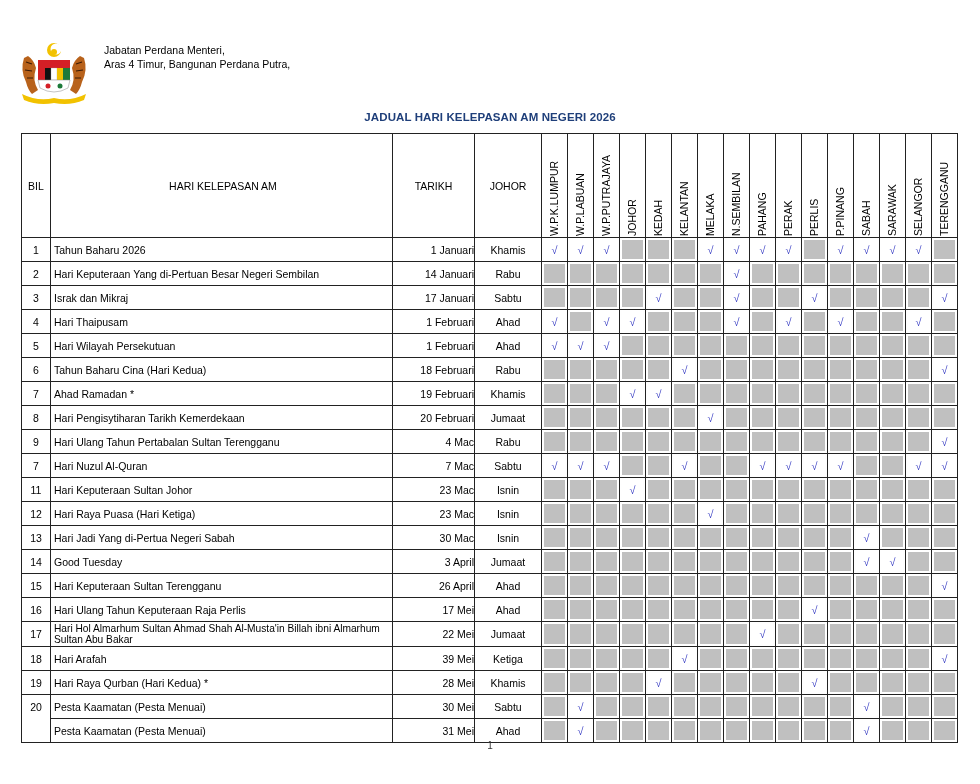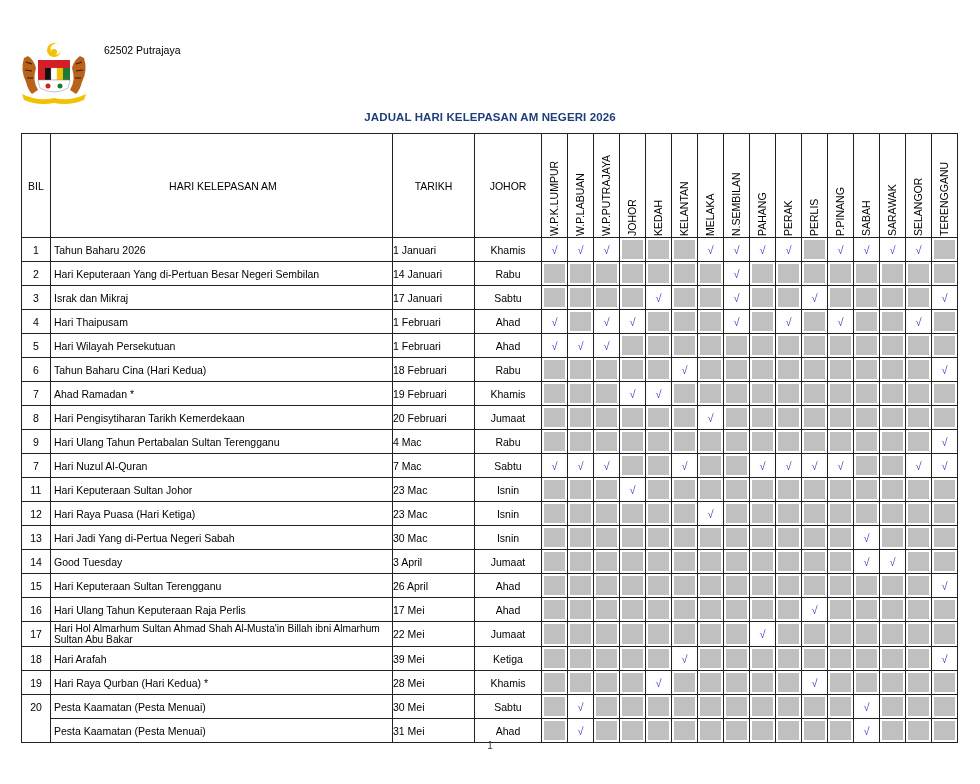--- a/index.html
+++ b/index.html
@@ -12,21 +12,21 @@
 
   .doc-title { position: absolute; left: 0; width: 980px; top: 111px; text-align: center;
     font-weight: bold; font-size: 11.5px; color: #1f3f7a; letter-spacing: 0.1px; }
 
   table.holidays { position: absolute; left: 21px; top: 133px; border-collapse: collapse;
     table-layout: fixed; font-size: 10.5px; }
   table.holidays td, table.holidays th { border: 1.3px solid #222; }
   table.holidays th { font-weight: normal; height: 104px; vertical-align: middle; }
   .c-bil { width: 29px; text-align: center; }
   .c-name { width: 342px; text-align: left; padding-left: 3px; }
-  .c-date { width: 82px; text-align: left; }
+  .c-date { width: 82px; text-align: right; }
   .c-day { width: 67px; text-align: center; }
   .c-state { width: 26px; padding: 0; }
   th.c-name, th.c-bil, th.c-date, th.c-day { text-align: center; }
 
   .vert { writing-mode: vertical-rl; transform: rotate(180deg); white-space: nowrap;
     font-size: 10.5px; margin: 0 auto; height: 100px; text-align: left; display: block; line-height: 25px; }
 
   tr.row td { height: 23px; }
   tr.row.tall td { height: 24px; }
   .cell { position: relative; height: 100%; }
@@ -61,21 +61,22 @@
     <rect x="33" y="28" width="6" height="12" fill="#ffffff" stroke="#999" stroke-width="0.3"></rect>
     <rect x="39" y="28" width="6" height="12" fill="#f2c200"></rect>
     <rect x="45" y="28" width="7" height="12" fill="#1d7a3a"></rect>
     <path d="M20 40 L52 40 L50 48 Q36 56 22 48 Z" fill="#ffffff" stroke="#888" stroke-width="0.5"></path>
     <circle cx="30" cy="46" r="2.5" fill="#d41f26"></circle>
     <circle cx="42" cy="46" r="2.5" fill="#1d7a3a"></circle>
 
     <path d="M4 54 Q20 62 36 58 Q52 62 68 54 L66 60 Q52 66 36 63 Q20 66 6 60 Z" fill="#f2c200"></path>
   </svg>
   <div class="address">
-    <div>62502 Putrajaya</div>
+    <div>Jabatan Perdana Menteri,</div>
+    <div>Aras 4 Timur, Bangunan Perdana Putra,</div>
   </div>
 </div>
 
 <div class="doc-title">JADUAL HARI KELEPASAN AM NEGERI 2026</div>
 
 <table class="holidays">
   <thead>
     <tr id="header-row">
       <th class="c-bil">BIL</th>
       <th class="c-name">HARI KELEPASAN AM</th>

